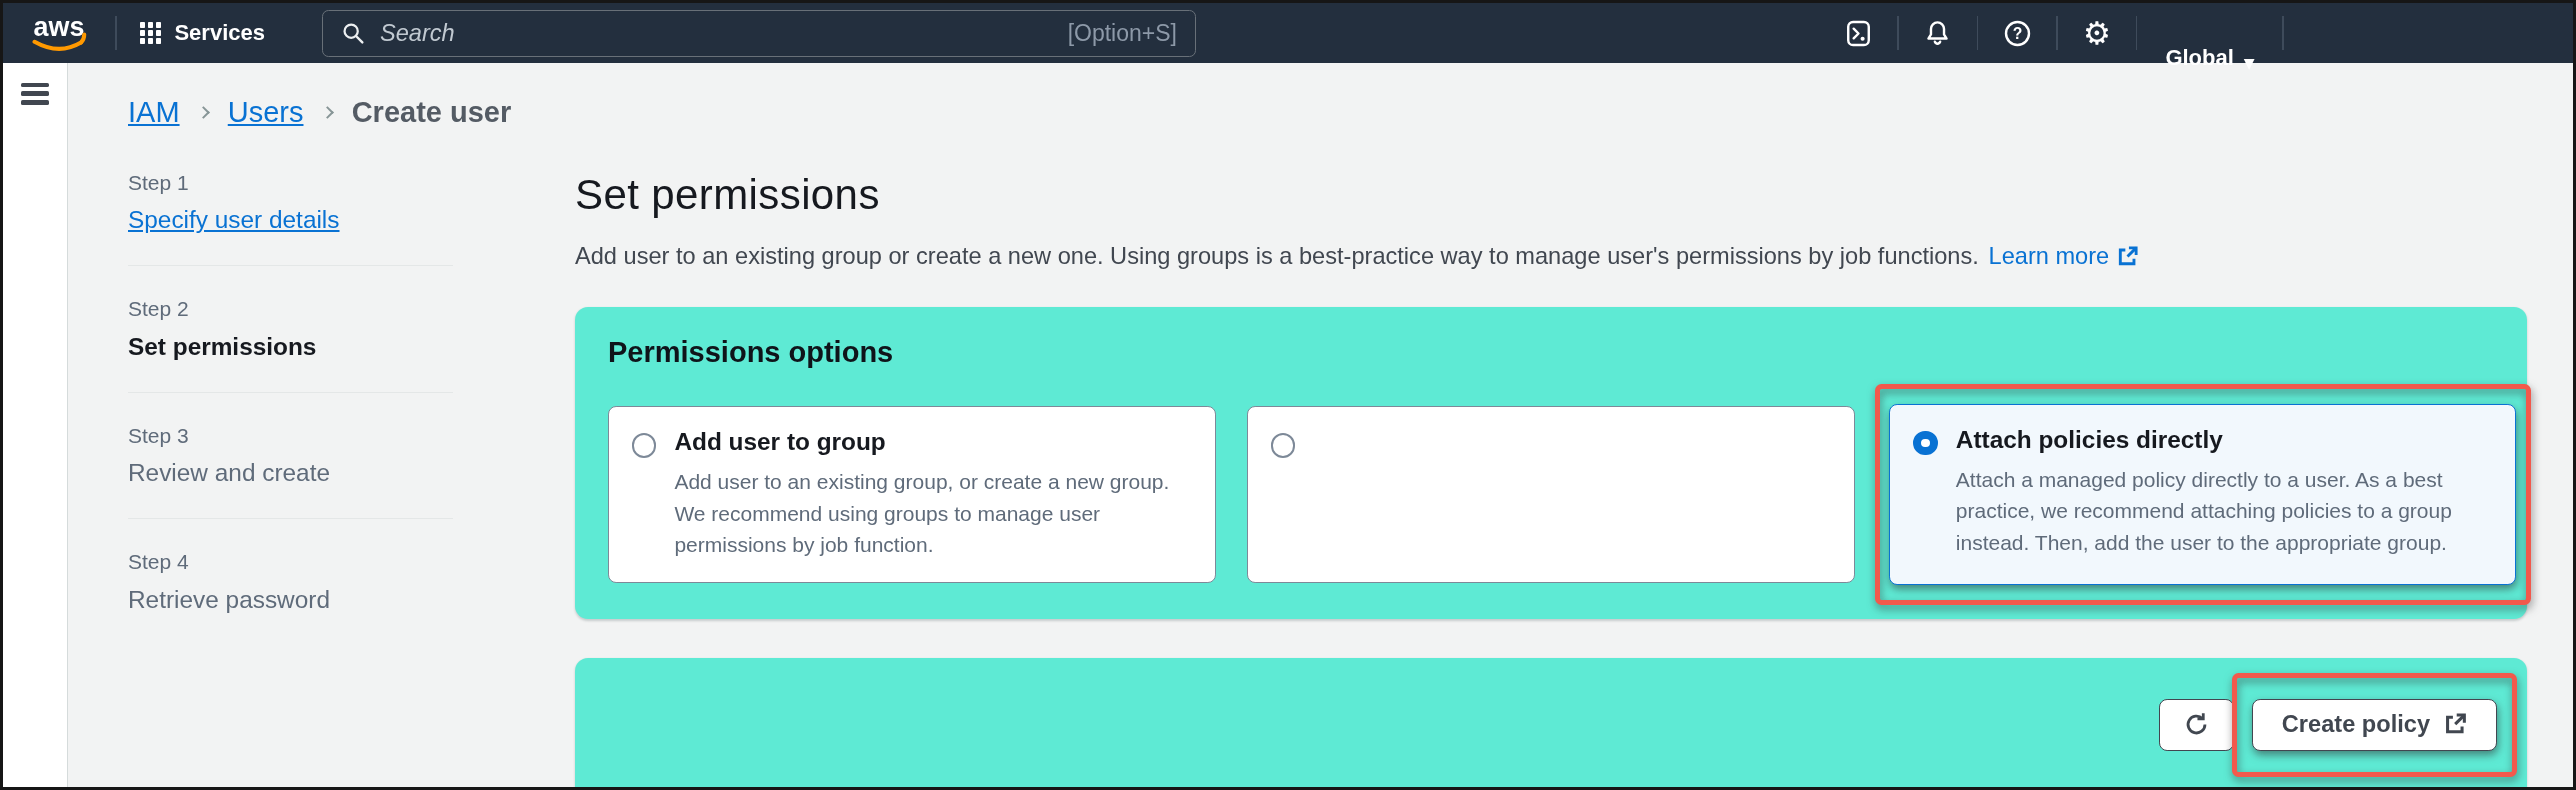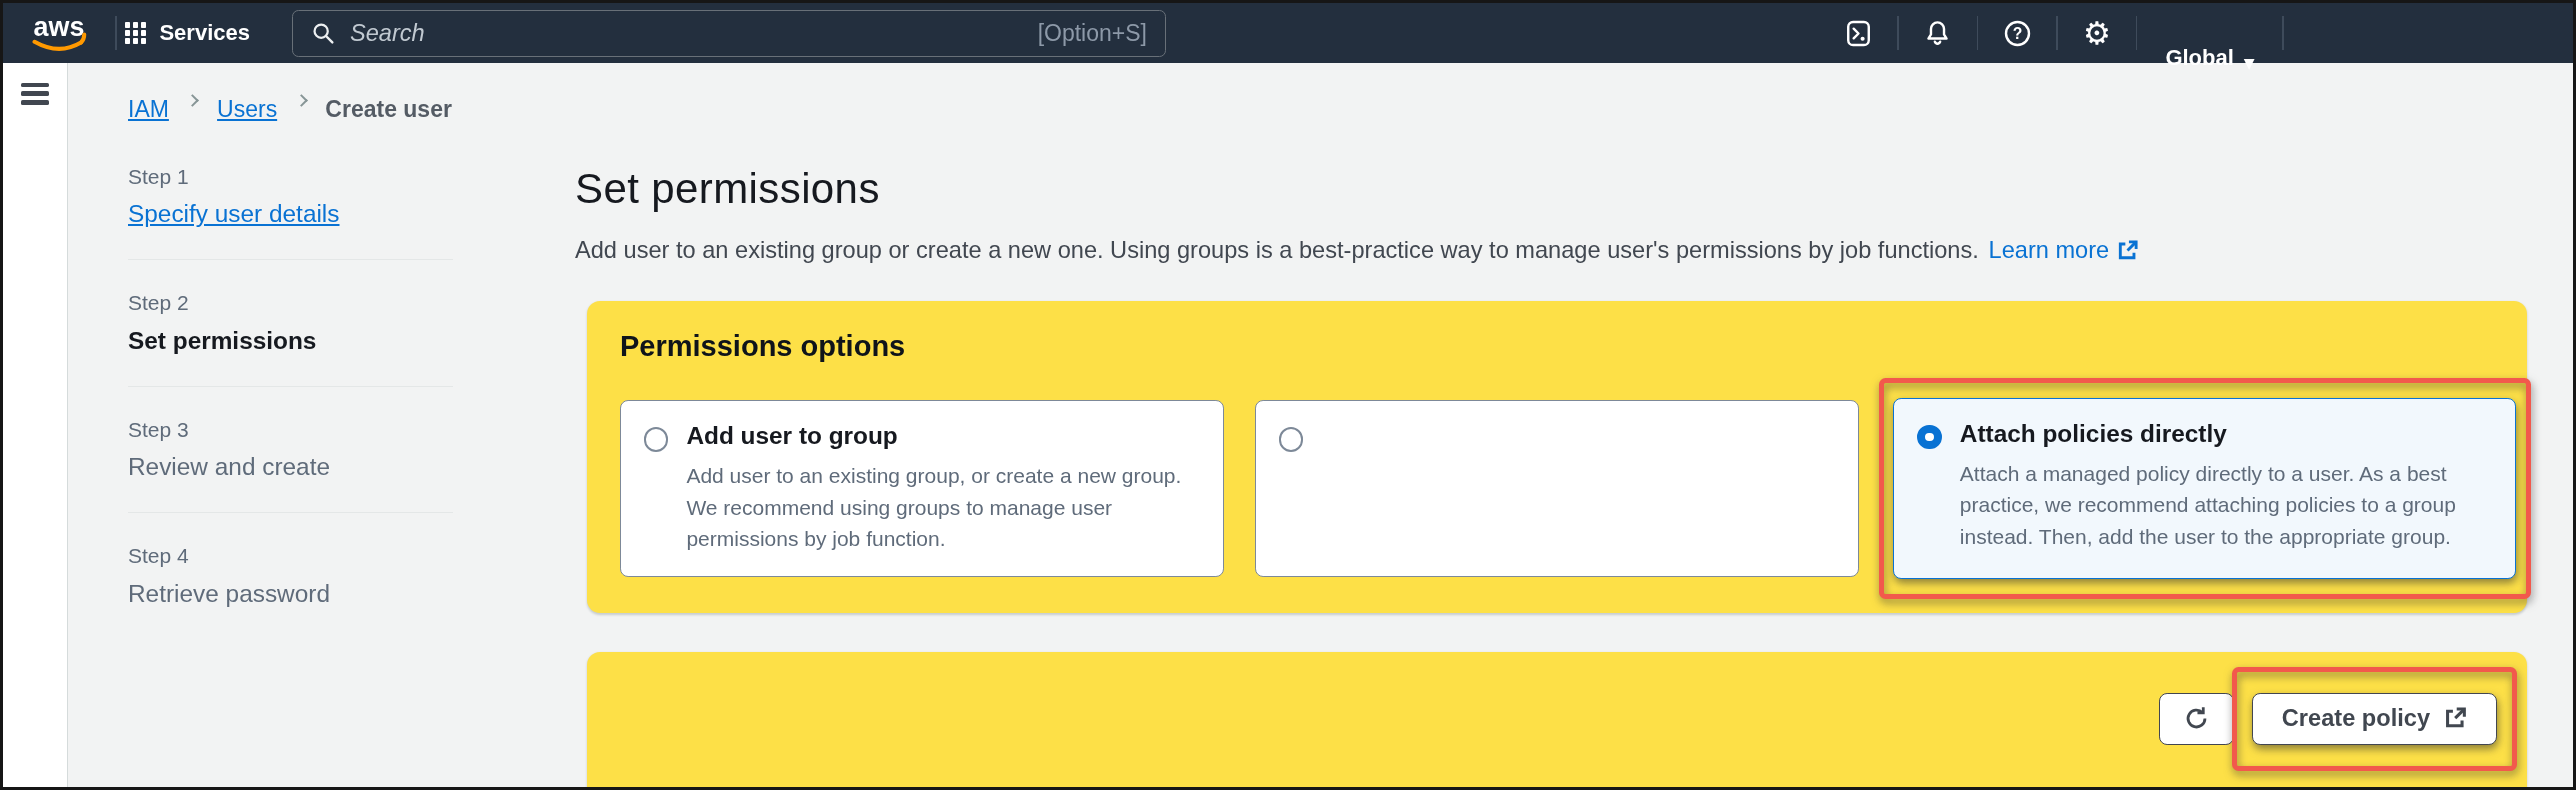--- a/index.html
+++ b/index.html
@@ -6,21 +6,21 @@
   html,body { background:#ffffff; }
   body { font-family:"Liberation Sans", sans-serif; }
 
   .frame { width:2576px; height:790px; border:3.3px solid #161616; background:#f2f3f3;
            display:flex; flex-direction:column; overflow:hidden; }
 
   
   .topbar { height:60px; flex:none; background:#232f3e; display:flex; align-items:center; padding:0 21px; }
   .aws-logo { flex:none; margin-right:21px; cursor:pointer; }
   .tb-div { width:1.6px; height:34px; background:#3e4b5b; flex:none; }
-  .services-btn { display:flex; align-items:center; gap:13px; padding:0 8px; height:60px; cursor:pointer; }
+  .services-btn { display:flex; align-items:center; gap:13px; padding:0 23px; height:60px; cursor:pointer; }
   .grid-icon { display:grid; grid-template-columns:repeat(3,5.7px); grid-template-rows:repeat(3,5.7px); gap:2.4px; }
   .grid-icon i { background:#ffffff; border-radius:0.8px; }
   .services-label { color:#ffffff; font-size:22px; font-weight:bold; }
 
   .search-box { margin-left:34px; width:874px; height:47px; border:1.6px solid #687078; border-radius:6.5px;
                 display:flex; align-items:center; padding:0 18px; gap:14.6px; cursor:text; }
   .search-placeholder { color:#c1c9d1; font-size:23.6px; font-style:italic; }
   .search-spacer { flex:1; }
   .search-shortcut { color:#8d99a8; font-size:23px; }
 
@@ -33,21 +33,21 @@
   .tb-blank { width:268px; flex:none; }
 
   
   .page-body { flex:1; display:flex; min-height:0; }
   .rail { width:65px; flex:none; background:#ffffff; border-right:1.6px solid #d5dbdb; }
   .hamburger { width:28px; margin:19.5px auto 0; display:flex; flex-direction:column; gap:4.9px; cursor:pointer; }
   .hamburger i { height:4.1px; background:#414750; border-radius:1.6px; }
 
   .content { flex:1; padding:33px 46px 0 60px; min-width:0; }
 
-  .breadcrumb { display:flex; gap:16.3px; font-size:23px; }
+  .breadcrumb { display:flex; align-items:center; gap:16.3px; font-size:29px; }
   .crumb-link { color:#0972d3; text-decoration:underline; cursor:pointer; }
   .crumb-sep { width:9px; height:9px; border-top:2.4px solid #879596; border-right:2.4px solid #879596;
                transform:rotate(45deg); margin:0 3.3px; }
   .crumb-current { color:#545b64; font-weight:bold; }
 
   .layout { display:flex; margin-top:42px; }
 
   
   .steps-nav { width:325px; flex:none; }
   .step-label { font-size:21px; color:#5f6b7a; }
@@ -55,21 +55,21 @@
   .step-name.link { color:#0972d3; text-decoration:underline; cursor:pointer; }
   .step-name.current { color:#16191f; font-weight:bold; }
   .step-sep { border:none; border-top:1.6px solid #e4e7e7; margin:31px 0; }
 
   
   .main-col { flex:1; margin-left:122px; min-width:0; }
   .page-title { font-size:42px; font-weight:500; color:#16191f; letter-spacing:0.4px; }
   .page-desc { font-size:23.6px; color:#414750; margin-top:24.4px; display:flex; align-items:center; gap:8.1px; flex-wrap:wrap; }
   .learn-more { color:#0972d3; cursor:pointer; display:inline-flex; align-items:center; gap:6.5px; margin-left:1.6px; }
 
-  .panel { background:#fde047; border-radius:13px; box-shadow:0 1.6px 2.4px rgba(0,28,36,0.18);margin-left:12px; }
+  .panel { background:#5eead4; border-radius:13px; box-shadow:0 1.6px 2.4px rgba(0,28,36,0.18); }
   .panel-1 { margin-top:37px; padding:29px 33px 36px; }
   .panel-title { font-size:29px; font-weight:bold; color:#0f141a; }
 
   .options-row { display:flex; gap:31px; margin-top:37px; align-items:stretch; }
   .option-cell { flex:1; min-width:0; display:flex; }
   .option-card { flex:1; background:#ffffff; border:1.6px solid #7d8998; border-radius:8.1px;
                  padding:21px 23px; display:flex; gap:18px; cursor:pointer; }
   .option-card.selected { border:1.6px solid #0972d3; background:#f2f8fd; }
   .radio { flex:none; width:24.4px; height:24.4px; border:2.4px solid #7d8998; border-radius:50%;
            background:#ffffff; margin-top:4.9px; cursor:pointer; }

